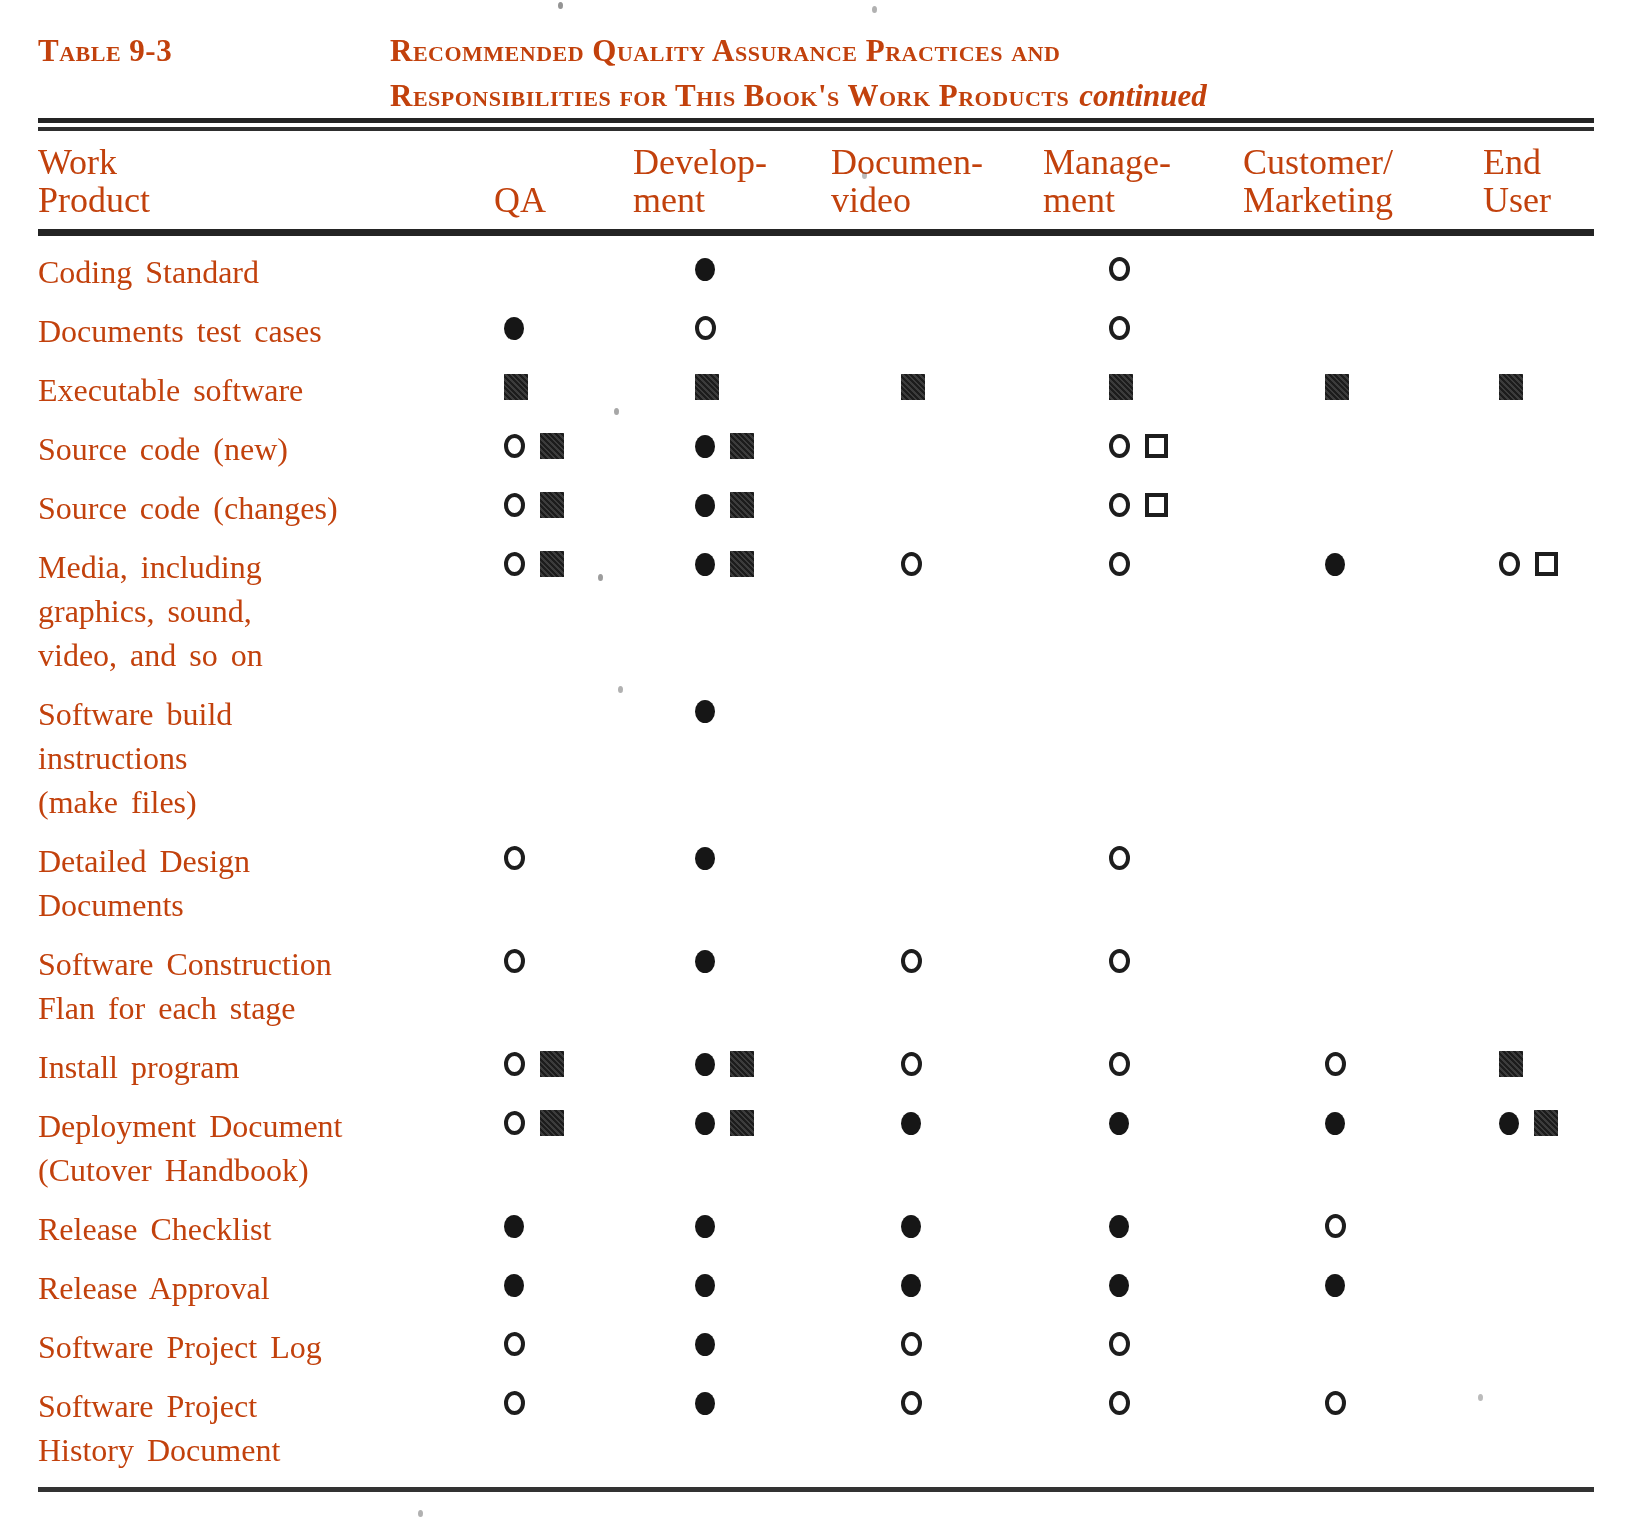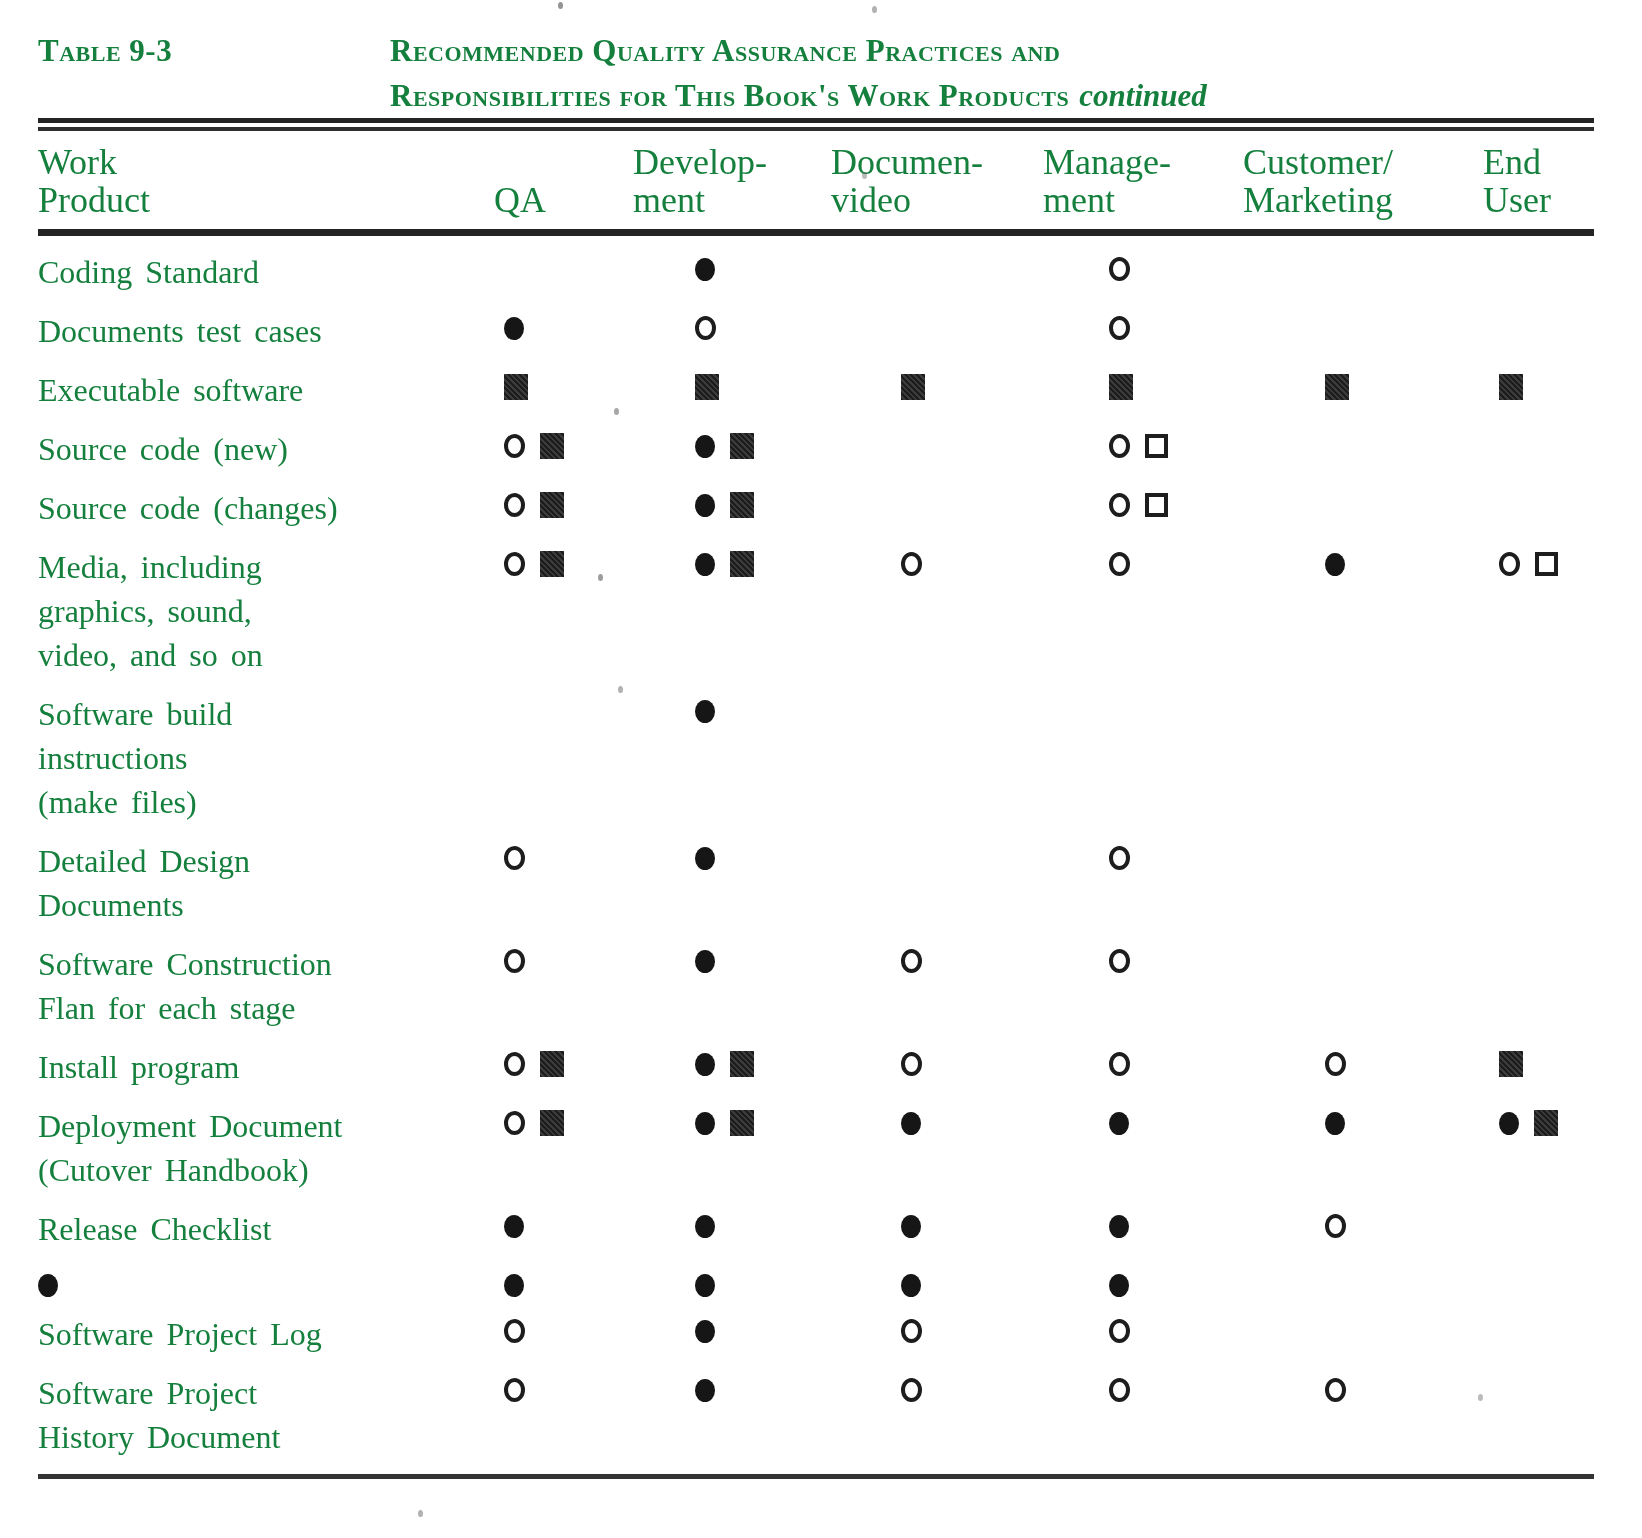--- a/index.html
+++ b/index.html
@@ -1,20 +1,20 @@
 <!DOCTYPE html>
 <html><head>
 <meta charset="utf-8">
 <style>
   html,body { margin:0; padding:0; background:#e8e8e8; }
   .page {
     position:relative;
     width:1642px; height:1538px;
     background:#ffffff;
-    color:#15803d;
+    color:#c2410c;
     font-family:"Liberation Serif","DejaVu Serif",serif;
     box-sizing:border-box;
     padding:28px 0 0 38px;
     overflow:hidden;
   }
   .content { width:1556px; }
 
   
   .caption { display:flex; align-items:flex-start; }
   .caption-number {
@@ -231,20 +231,21 @@
         <div class="grid trow">
           <div class="rlabel">Release Checklist</div>
           <div class="scell"><span class="sym fc"></span></div>
           <div class="scell"><span class="sym fc"></span></div>
           <div class="scell"><span class="sym fc"></span></div>
           <div class="scell"><span class="sym fc"></span></div>
           <div class="scell"><span class="sym oc"></span></div>
           <div class="scell"></div>
         </div>
         <div class="grid trow">
+          <div class="rlabel">Release Approval</div>
           <div class="scell"><span class="sym fc"></span></div>
           <div class="scell"><span class="sym fc"></span></div>
           <div class="scell"><span class="sym fc"></span></div>
           <div class="scell"><span class="sym fc"></span></div>
           <div class="scell"><span class="sym fc"></span></div>
           <div class="scell"></div>
         </div>
         <div class="grid trow">
           <div class="rlabel">Software Project Log</div>
           <div class="scell"><span class="sym oc"></span></div>

